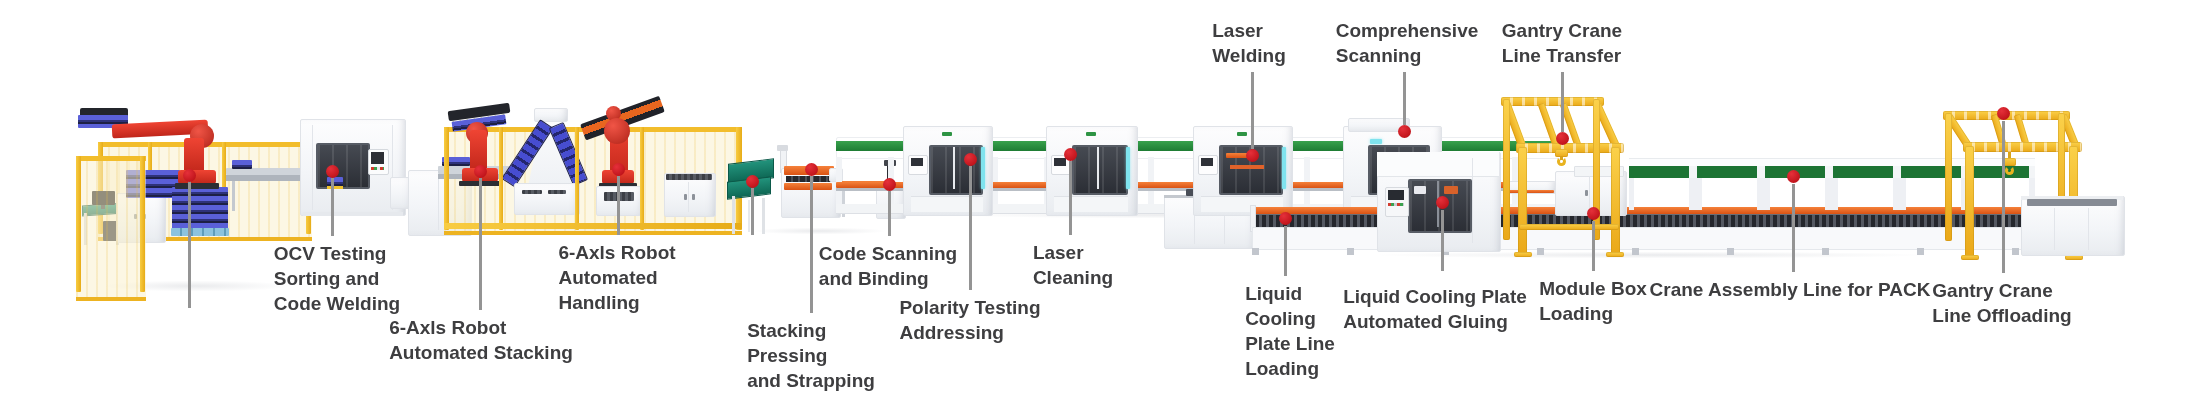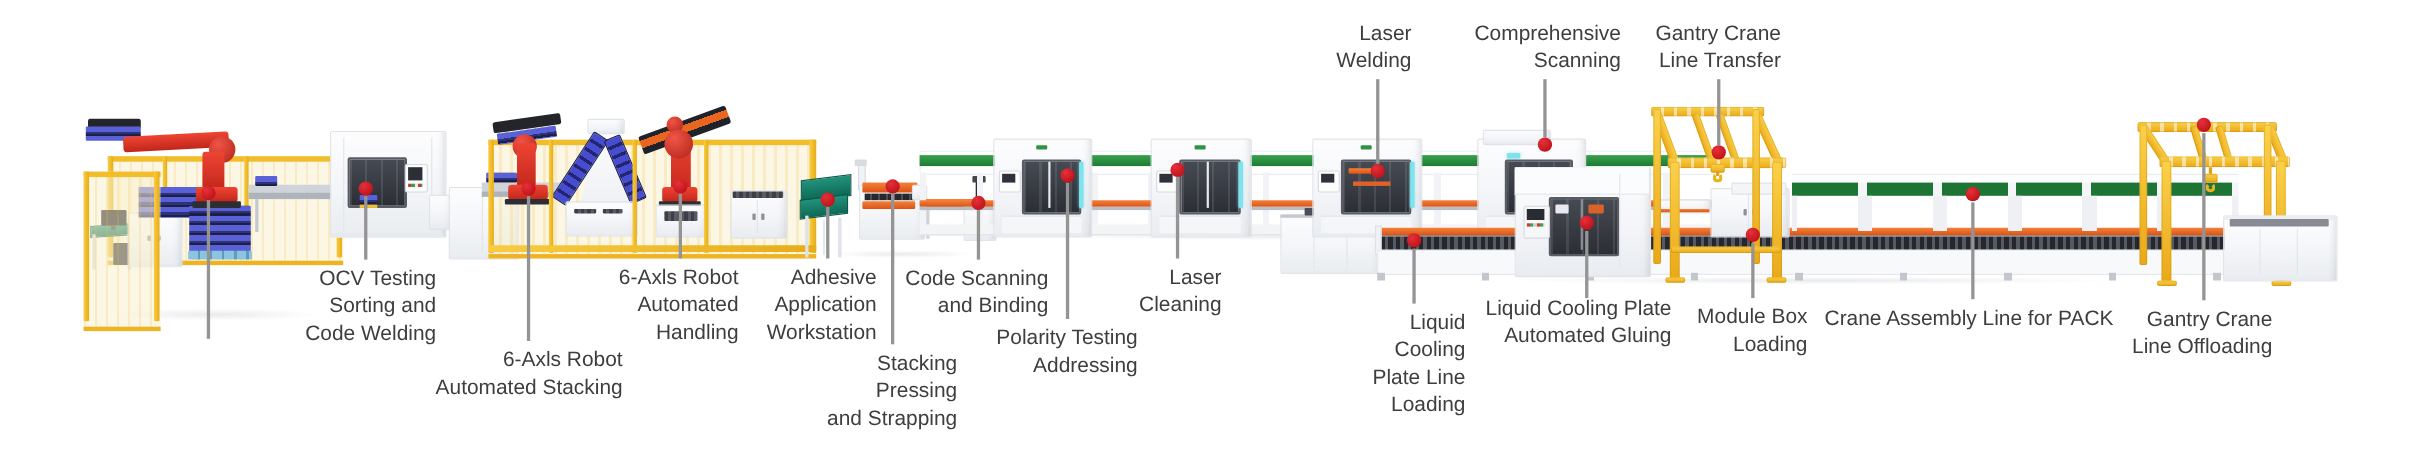--- a/index.html
+++ b/index.html
@@ -26,22 +26,22 @@
   .pallet{background:repeating-linear-gradient(90deg,#8cc3de 0 9px,#5e9cba 9px 11px);border-radius:1px;}
   .gy{background:linear-gradient(180deg,#fbd14a,#eaa818);border-radius:2px;
       box-shadow:inset 0 0 0 1px rgba(185,135,15,.35);}
   .truss{background-image:repeating-linear-gradient(90deg,rgba(0,0,0,0) 0 9px,rgba(255,255,255,.55) 9px 12px),linear-gradient(180deg,#fbd14a,#eaa818);}
   .gray-seam{background:#e2e5ea;}
   .shadow{background:radial-gradient(ellipse 50% 50% at 50% 50%,rgba(45,55,75,.10),rgba(0,0,0,0) 70%);}
   .leader{position:absolute;width:2.5px;background:#949494;}
   .dot{position:absolute;width:13px;height:13px;border-radius:50%;
        background:radial-gradient(circle at 35% 30%,#e5303a,#b30a10);}
   .slabel{position:absolute;transform:translateX(-50%);
-          font-size:19px;line-height:25px;font-weight:400;color:#3e3e40;
-          white-space:pre-line;text-align:right;letter-spacing:0;}
+          font-size:19px;line-height:25px;font-weight:700;color:#3e3e40;
+          white-space:pre-line;text-align:left;letter-spacing:0;}
   .vent{background:repeating-linear-gradient(90deg,#3c3f46 0 3px,#575b63 3px 6px);border-radius:1px;}
   .cyan{background:#7fe3ee;box-shadow:0 0 3px rgba(127,227,238,.8);border-radius:1px;}
   .handle{background:#8d929a;border-radius:1px;}
 </style>
 </head>
 <body>
 
 <div id="canvas">
 
   <div class="abs shadow" style="left:60px;top:278px;width:270px;height:16px"></div>
@@ -325,43 +325,40 @@
   <div class="dot" style="left:1997px;top:107px"></div>
 
   <div class="slabel" style="left:337px;top:241px">OCV Testing
 Sorting and
 Code Welding</div>
   <div class="slabel" style="left:481px;top:315px">6-Axls Robot
 Automated Stacking</div>
   <div class="slabel" style="left:617px;top:240px">6-Axls Robot
 Automated
 Handling</div>
-  <div class="slabel" style="left:747px;top:240px">Adhesive
-Application
-Workstation</div>
   <div class="slabel" style="left:811px;top:318px">Stacking
 Pressing
 and Strapping</div>
   <div class="slabel" style="left:888px;top:241px">Code Scanning
 and Binding</div>
   <div class="slabel" style="left:970px;top:295px">Polarity Testing
 Addressing</div>
   <div class="slabel" style="left:1073px;top:240px">Laser
 Cleaning</div>
   <div class="slabel" style="left:1249px;top:18px">Laser
 Welding</div>
   <div class="slabel" style="left:1407px;top:18px">Comprehensive
 Scanning</div>
   <div class="slabel" style="left:1562px;top:18px">Gantry Crane
 Line Transfer</div>
   <div class="slabel" style="left:1290px;top:281px">Liquid
 Cooling
 Plate Line
 Loading</div>
-  <div class="slabel" style="left:1435px;top:268px">Liquid Cooling Plate
+  <div class="slabel" style="left:1435px;top:284px">Liquid Cooling Plate
 Automated Gluing</div>
   <div class="slabel" style="left:1593px;top:276px">Module Box
 Loading</div>
   <div class="slabel" style="left:1790px;top:277px">Crane Assembly Line for PACK</div>
   <div class="slabel" style="left:2002px;top:278px">Gantry Crane
 Line Offloading</div>
 
 </div>
 
 </body></html>

